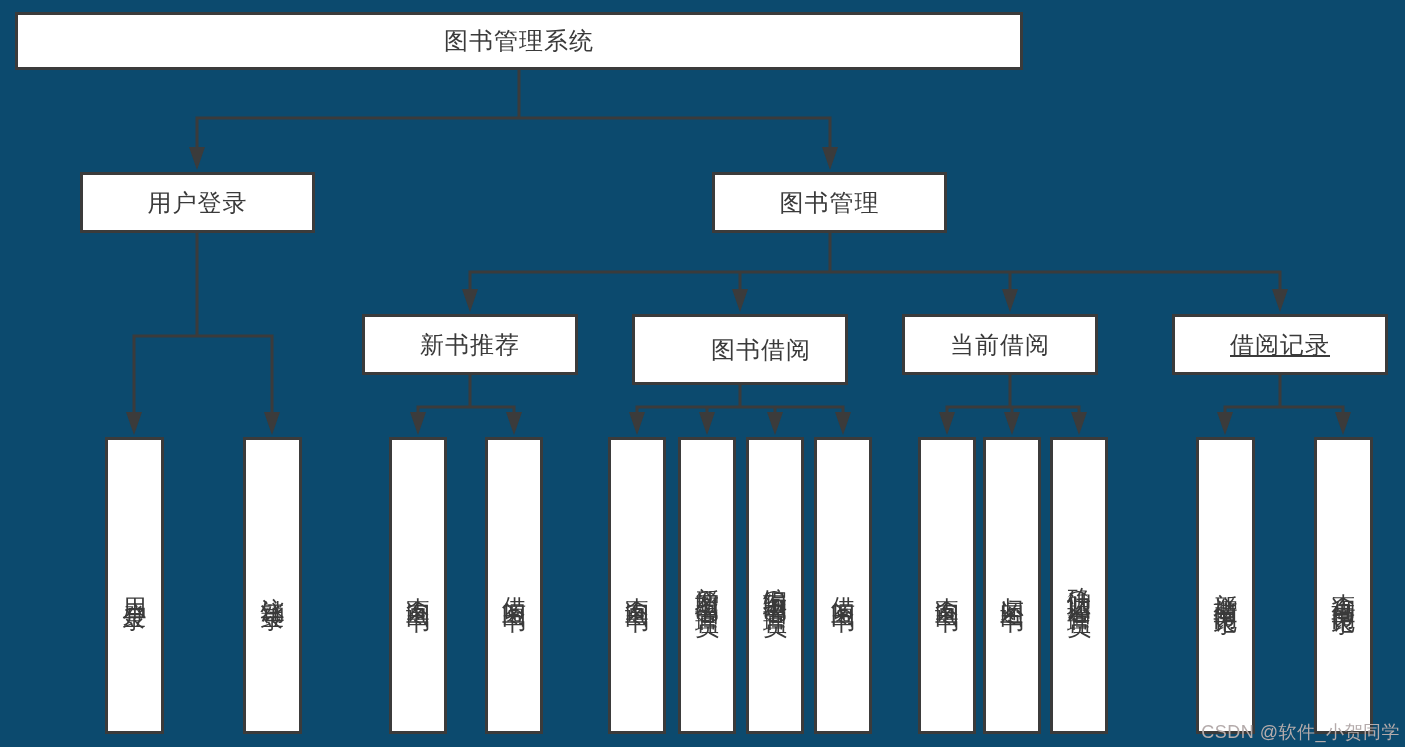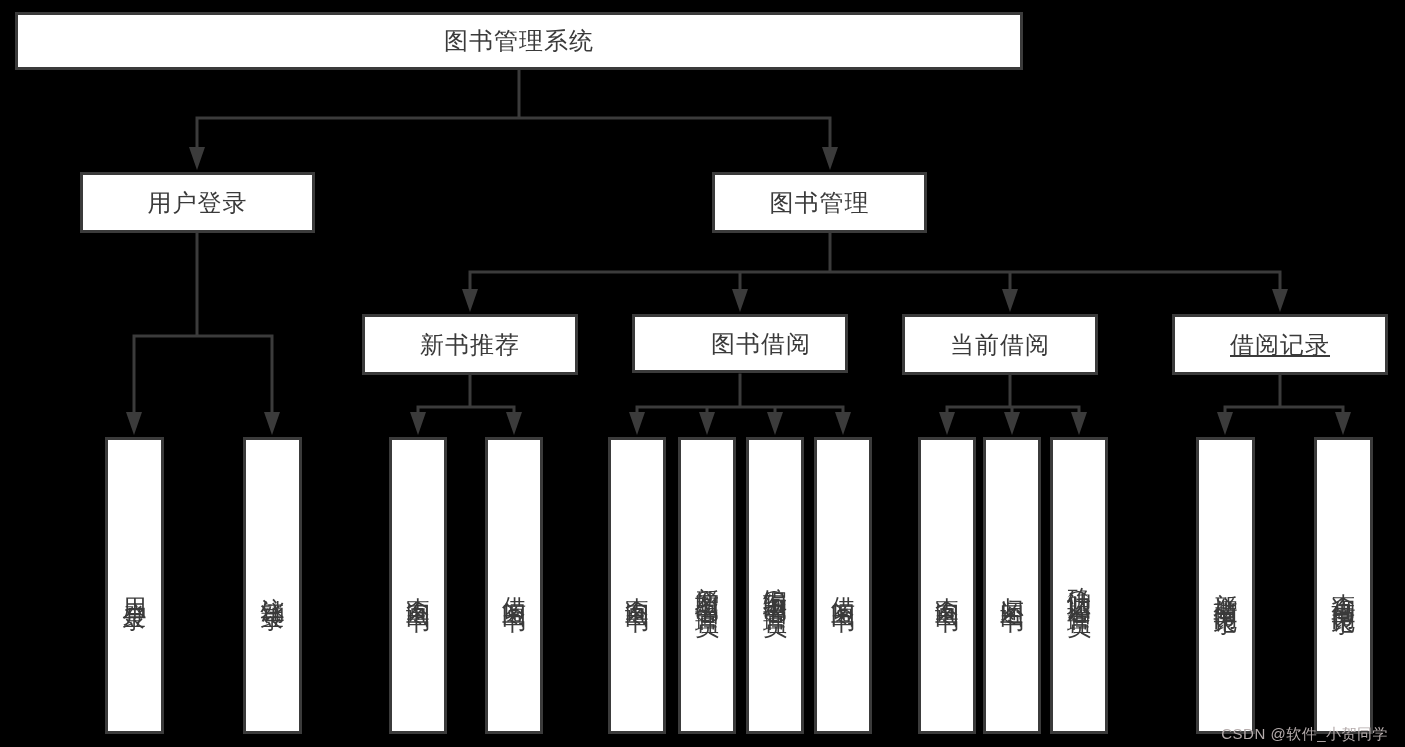--- a/index.html
+++ b/index.html
@@ -5,21 +5,21 @@
   html, body {
     margin: 0;
     padding: 0;
     background: #ffffff;
     font-family: "Liberation Sans", "DejaVu Sans", sans-serif;
   }
   .canvas {
     position: relative;
     width: 1405px;
     height: 747px;
-    background: #000000;
+    background: #0c4a6e;
     overflow: hidden;
   }
   svg.connectors {
     position: absolute;
     left: 0;
     top: 0;
     z-index: 1;
   }
   .box {
     position: absolute;
@@ -36,34 +36,34 @@
     white-space: nowrap;
   }
   .box.v {
     writing-mode: vertical-rl;
     text-orientation: mixed;
     letter-spacing: 4px;
     white-space: normal;
   }
   .watermark {
     position: absolute;
-    right: 17px;
+    right: 5px;
     bottom: 3px;
-    font-size: 15px;
+    font-size: 18px;
     color: #b4abab;
     letter-spacing: 0.5px;
     z-index: 3;
     margin-top: 48px;
   }
   
   #n-root            {left:15px;  top:12px;  width:1008px; height:58px;}
   #n-user-login      {left:80px;  top:172px; width:235px;  height:61px;}
-  #n-book-mgmt       {left:712px; top:172px; width:215px;  height:61px;}
+  #n-book-mgmt       {left:712px; top:172px; width:235px;  height:61px;}
   #n-new-rec         {left:362px; top:314px; width:216px;  height:61px;}
-  #n-book-borrow     {left:632px; top:314px; width:216px;  height:59px;padding-left:42px;}
+  #n-book-borrow     {left:632px; top:314px; width:216px;  height:71px;padding-left:42px;}
   #n-current-borrow  {left:902px; top:314px; width:196px;  height:61px;}
   #n-borrow-records  {left:1172px;top:314px; width:216px;  height:61px;text-decoration:underline;}
   #l-login           {left:105px; top:437px; width:59px;   height:297px;}
   #l-logout          {left:243px; top:437px; width:59px;   height:297px;}
   #l-rec-query       {left:389px; top:437px; width:58px;   height:297px;}
   #l-rec-borrow      {left:485px; top:437px; width:58px;   height:297px;}
   #l-bb-query        {left:608px; top:437px; width:58px;   height:297px;}
   #l-bb-add          {left:678px; top:437px; width:58px;   height:297px;}
   #l-bb-edit         {left:746px; top:437px; width:58px;   height:297px;}
   #l-bb-borrow       {left:814px; top:437px; width:58px;   height:297px;}

